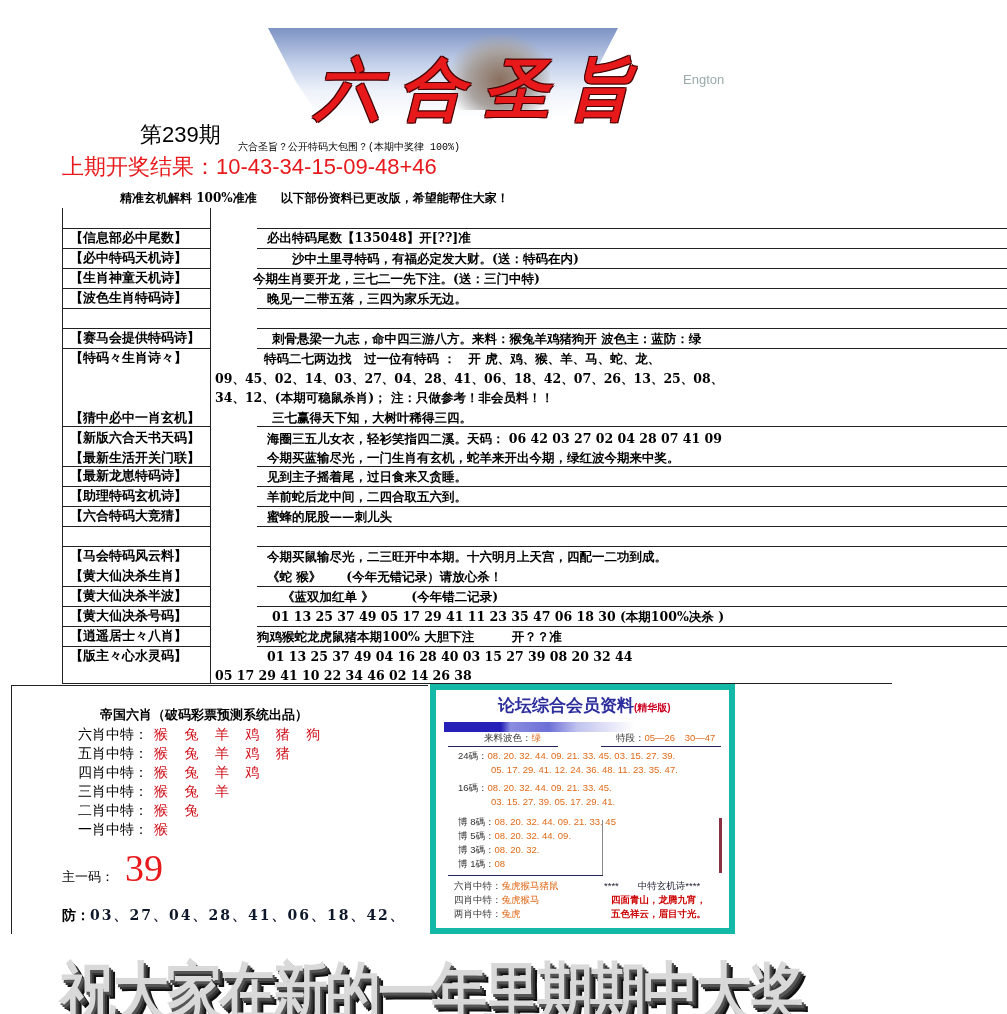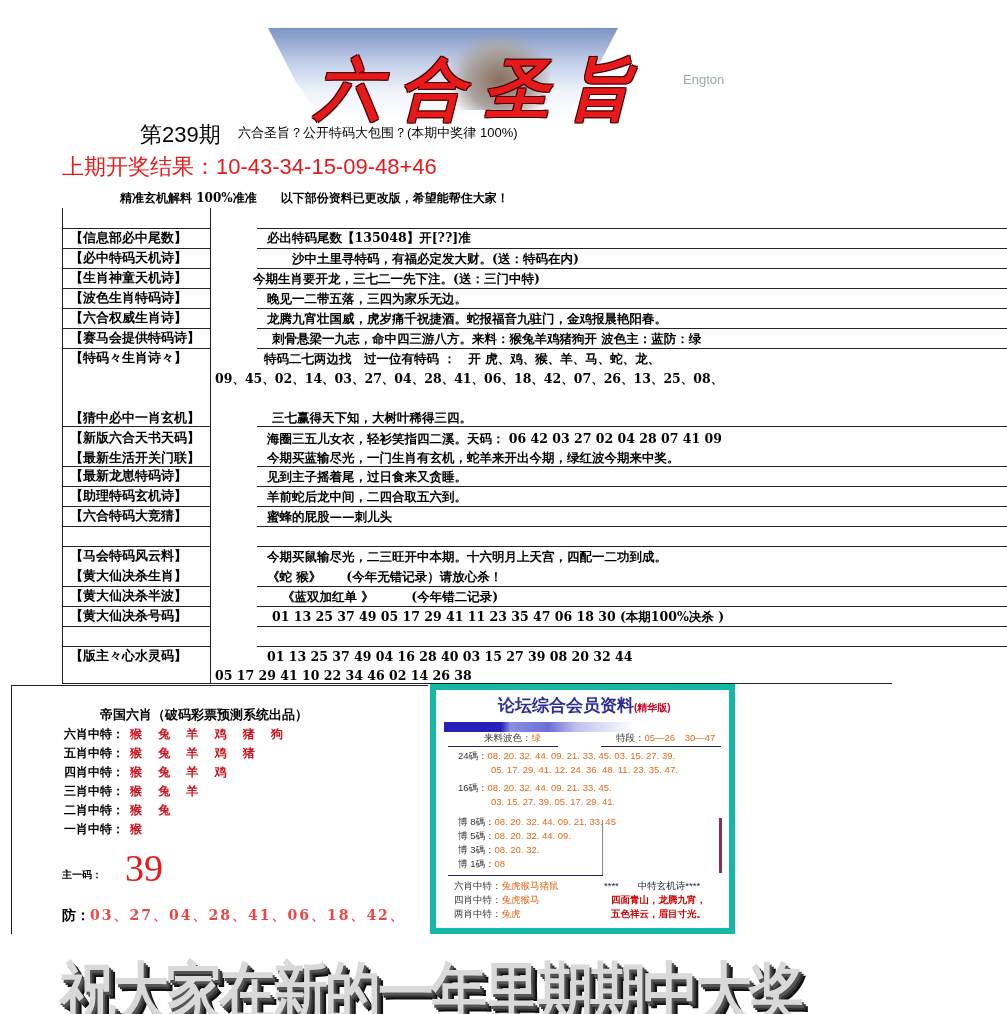--- a/index.html
+++ b/index.html
@@ -13,41 +13,41 @@
     clip-path:polygon(0 0,100% 0,92% 60%,85% 100%,15% 100%,8% 60%); }
   .banner-figures { left:450px; top:35px; width:100px; height:75px;
     background:radial-gradient(ellipse at 50% 60%,#8a6f5e 0%,#a9a3a0 45%,rgba(255,255,255,0) 75%); }
   .logo { left:315px; top:45px; font-size:66px; font-weight:bold; color:#e8191b;
     letter-spacing:18px; font-style:italic;
     text-shadow:1px 1px 0 #400, -1px -1px 0 #400, 1px -1px 0 #400, -1px 1px 0 #400;
     font-family:"DejaVu Sans","Liberation Sans",sans-serif; }
   .logo-en { left:683px; top:72px; font-size:13px; color:#9aa; font-family:"Liberation Sans",sans-serif; }
 
   .issue { left:140px; top:120px; font-size:22px; font-family:"Liberation Sans",sans-serif; }
-  .issue-desc { left:238px; top:124px; font-size:13px; font-family:Liberation Sans, sans-serif; }
+  .issue-desc { left:238px; top:140px; font-size:10px; font-family:Liberation Mono, monospace; }
   .last-result { left:62px; top:152px; font-size:22px; color:#e8191b; font-family:"Liberation Sans",sans-serif; }
   .intro { left:120px; top:190px; font-size:12px; font-weight:bold; }
 
   
   .tbl { left:62px; top:208px; width:945px; }
   .row { position:absolute; left:0; width:945px; font-size:12.5px; font-weight:bold; }
   .row .lbl { position:absolute; left:8px; top:1px; font-size:13px; font-weight:bold; }
   .row .val { position:absolute; white-space:nowrap; }
   .hline { position:absolute; height:1px; background:#222; }
   .vline { position:absolute; width:1px; background:#222; }
 
   
   .box-left { left:11px; top:685px; width:416px; height:248px; border-left:1px solid #222; border-top:1px solid #222; }
   .dg-title { left:100px; top:706px; font-size:13px; font-weight:bold; }
-  .zod-row { position:absolute; left:64px; font-size:12px; font-weight:bold; }
+  .zod-row { position:absolute; left:78px; font-size:14px; font-weight:normal; }
   .zod-row .z { color:#d0101a; margin-left:6px; letter-spacing:6px; }
-  .main-label { left:62px; top:868px; font-size:10px; font-weight:bold; }
+  .main-label { left:62px; top:868px; font-size:13px; font-weight:normal; }
   .main-num { left:125px; top:846px; font-size:38px; color:#e8191b; font-family:"Liberation Serif",serif; }
   .fang { left:62px; top:907px; font-size:14px; font-weight:bold; }
-  .fang span.n { color:#ef4444; letter-spacing:2px;text-align:right; }
+  .fang span.n { color:#0f172a; letter-spacing:2px;text-align:right; }
 
   
   .mbox { left:430px; top:684px; width:293px; height:238px; border:6px solid #14b8a6; background:#fff;
     font-family:"Liberation Sans",sans-serif; font-size:9.5px; }
   .mbox .title { position:absolute; left:62px; top:4px; font-size:17px; font-weight:bold; color:#2b2d9c; }
   .mbox .title .ed { font-size:10px; color:#c02; }
   .mbox .bar { position:absolute; left:8px; top:32px; width:190px; height:10px;
     background:linear-gradient(90deg,#2620b8 0%,#2620b8 30%,#8b8ee0 35%,#6c6fd6 55%,#c0c2ee 70%,#fff 100%); }
   .mbox .line1 { position:absolute; left:48px; top:42px; color:#333; }
   .mbox .line1 .o { color:#e06a1a; }
@@ -108,38 +108,35 @@
   <div class="hline" style="left:0;top:80px;width:148px"></div>
     <div class="hline" style="left:195px;top:80px;width:750px"></div>
 
   <div class="row" style="top:80px;height:20px">
     <span class="lbl">【波色生肖特码诗】</span>
     <span class="val" style="left:205px;top:3px">晚见一二带五落，三四为家乐无边。</span>
   </div>
   <div class="hline" style="left:0;top:100px;width:148px"></div>
     <div class="hline" style="left:195px;top:100px;width:750px"></div>
 
-  <div class="row" style="top:100px;height:20px">
-    <span class="lbl">【六合权威生肖诗】</span>
-    <span class="val" style="left:205px;top:3px">龙腾九宵壮国威，虎岁痛千祝捷酒。蛇报福音九驻门，金鸡报晨艳阳春。</span>
-  </div>
   <div class="hline" style="left:0;top:120px;width:148px"></div>
     <div class="hline" style="left:195px;top:120px;width:750px"></div>
 
   <div class="row" style="top:120px;height:20px">
     <span class="lbl">【赛马会提供特码诗】</span>
     <span class="val" style="left:210px;top:3px">刺骨悬梁一九志，命中四三游八方。来料：猴兔羊鸡猪狗开 波色主：蓝防：绿</span>
   </div>
   <div class="hline" style="left:0;top:140px;width:148px"></div>
     <div class="hline" style="left:195px;top:140px;width:750px"></div>
 
   <div class="row" style="top:140px;height:60px">
     <span class="lbl">【特码々生肖诗々】</span>
     <span class="val" style="left:202px;top:3px">特码二七两边找　过一位有特码 ：　开 虎、鸡、猴、羊、马、蛇、龙、</span>
     <span class="val" style="left:153px;top:23px">09、45、02、14、03、27、04、28、41、06、18、42、07、26、13、25、08、</span>
+    <span class="val" style="left:153px;top:42px">34、12、(本期可稳鼠杀肖)； 注：只做参考！非会员料！！</span>
   </div>
 
   <div class="row" style="top:200px;height:20px">
     <span class="lbl">【猜中必中一肖玄机】</span>
     <span class="val" style="left:210px;top:2px">三七赢得天下知，大树叶稀得三四。</span>
   </div>
   <div class="hline" style="left:0;top:218px;width:148px"></div>
     <div class="hline" style="left:195px;top:218px;width:750px"></div>
 
   <div class="row" style="top:220px;height:20px">
@@ -197,20 +194,24 @@
   <div class="hline" style="left:0;top:398px;width:148px"></div>
     <div class="hline" style="left:195px;top:398px;width:750px"></div>
 
   <div class="row" style="top:398px;height:20px">
     <span class="lbl">【黄大仙决杀号码】</span>
     <span class="val" style="left:210px;top:3px">01 13 25 37 49 05 17 29 41 11 23 35 47 06 18 30 (本期100%决杀 )</span>
   </div>
   <div class="hline" style="left:0;top:418px;width:148px"></div>
     <div class="hline" style="left:195px;top:418px;width:750px"></div>
 
+  <div class="row" style="top:418px;height:20px">
+    <span class="lbl">【逍遥居士々八肖】</span>
+    <span class="val" style="left:195px;top:3px">狗鸡猴蛇龙虎鼠猪本期100% 大胆下注　　　开？？准</span>
+  </div>
   <div class="hline" style="left:0;top:438px;width:148px"></div>
     <div class="hline" style="left:195px;top:438px;width:750px"></div>
 
   <div class="row" style="top:438px;height:38px">
     <span class="lbl">【版主々心水灵码】</span>
     <span class="val" style="left:205px;top:3px">01 13 25 37 49 04 16 28 40 03 15 27 39 08 20 32 44</span>
     <span class="val" style="left:153px;top:22px">05 17 29 41 10 22  34 46 02 14 26 38</span>
   </div>
   <div class="hline" style="left:0;top:475px;width:830px"></div>
 </div>

